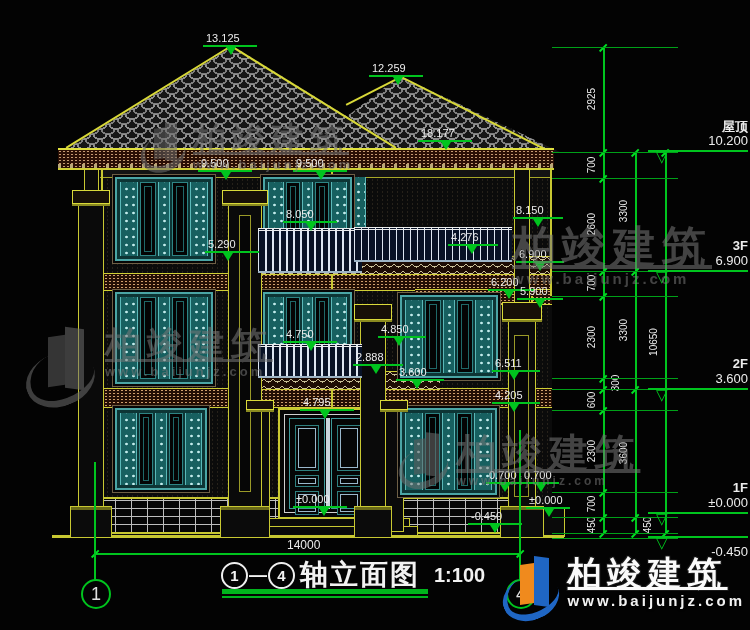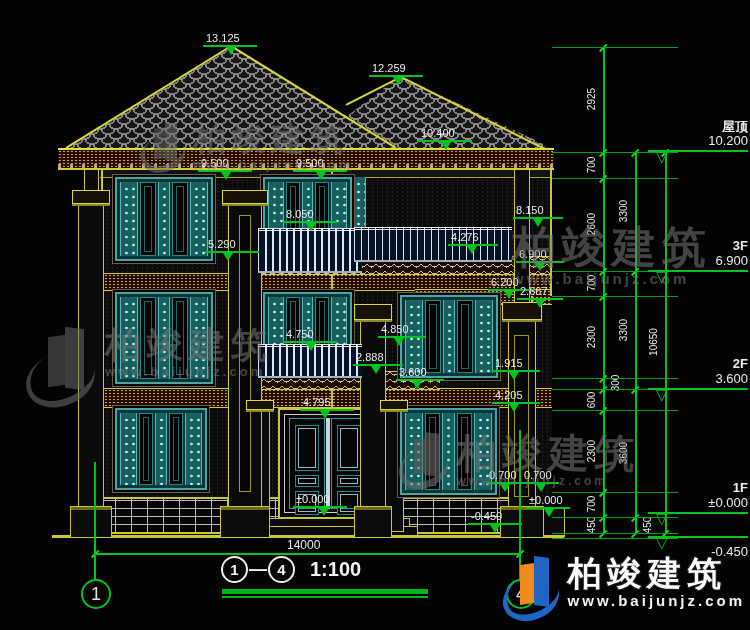--- a/index.html
+++ b/index.html
@@ -55,21 +55,21 @@
     color:#ececec;font-size:10px;transform:rotate(-90deg);z-index:6;white-space:nowrap;}
   .tick{position:absolute;width:10px;height:1.5px;background:#00e024;transform:rotate(-45deg);z-index:6;}
   .lvl-name{position:absolute;color:#ececec;font-size:13px;font-weight:bold;z-index:6;white-space:nowrap;text-align:right;width:70px;}
   .lvl-val{position:absolute;color:#ececec;font-size:13px;z-index:6;white-space:nowrap;text-align:right;width:70px;}
   .lvl-tri{position:absolute;color:#00c41e;font-size:15px;line-height:15px;z-index:6;}
   .axc-circle{position:absolute;width:26px;height:26px;border:2px solid #00c41e;border-radius:50%;
     color:#e0e0e0;font-size:18px;display:flex;align-items:center;justify-content:center;z-index:6;background:#030303;}
   
   .wm{position:absolute;display:flex;align-items:flex-start;gap:8px;z-index:7;pointer-events:none;}
   .wm.grey{opacity:.55;color:#787878;}
-  .wm .brand{font-weight:bold;white-space:nowrap;line-height:1.05;}
+  .wm .brand{font-weight:bold;white-space:nowrap;line-height:1.05;text-decoration:underline;}
   .wm .url{font-weight:bold;white-space:nowrap;}
   .wm5 .brand{color:#fafafa;text-shadow:-1px -1px 0 #1a1a1a,1px -1px 0 #1a1a1a,-1px 1px 0 #1a1a1a,1px 1px 0 #1a1a1a;}
   .wm5 .url{color:#f2f2f2;text-shadow:0 0 3px #000;}
   .lg{position:relative;flex:0 0 auto;}
   .lg .sw{position:absolute;left:0;bottom:0;width:92%;height:58%;border:0 solid;border-bottom-width:7px;border-left-width:5px;
     border-radius:50%;transform:rotate(-22deg);}
   .lg .b1{position:absolute;left:32%;top:12%;width:24%;height:62%;transform:skewY(-8deg);}
   .lg .b2{position:absolute;left:55%;top:2%;width:26%;height:76%;transform:skewY(7deg);
     background-image:repeating-linear-gradient(0deg,rgba(255,255,255,.9) 0 2px,rgba(0,0,0,0) 2px 6px);background-clip:content-box;padding:3px 4px;box-sizing:border-box;}
   
@@ -152,20 +152,21 @@
   <div class="ln" style="left:66px;top:147px;width:194px;transform:rotate(-31.7deg);z-index:5"></div>
   <div class="ln" style="left:231px;top:45px;width:194px;transform:rotate(31.7deg);z-index:5"></div>
   <div class="ln" style="left:346px;top:104px;width:60px;transform:rotate(-27deg);z-index:5"></div>
   <div class="ln" style="left:399px;top:75px;width:166px;transform:rotate(26.6deg);z-index:5"></div>
   <div class="abs fascia" style="left:58px;top:148px;width:496px;height:18px;z-index:5"></div>
 
   <div class="titlebar" style="left:220px;top:556px;">
     <span class="axc">1</span>
     <span style="font-size:18px;font-weight:bold;">—</span>
     <span class="axc">4</span>
+    <span class="tmain">轴立面图</span>
     <span class="tscale">1:100</span>
   </div>
   <div class="abs" style="left:222px;top:589px;width:206px;height:5px;background:#00b41c;z-index:6"></div>
   <div class="abs" style="left:222px;top:596px;width:206px;height:2px;background:#00b41c;z-index:6"></div>
 
   <div class="abs gn" style="left:95px;top:553px;width:425px;height:1.5px;z-index:6"></div>
   <div class="tick" style="left:90px;top:553px;"></div>
   <div class="tick" style="left:515px;top:553px;"></div>
   <div class="ev-lab" style="left:287px;top:539px;font-size:12px;">14000</div>
 
@@ -217,21 +218,21 @@
       <div class="wstrip mid dots"></div>
       <div class="wpane"></div>
       <div class="wstrip dots"></div>
     </div>
     <div class="ev-lab" style="left: 206px; top: 32px;">13.125</div>
     <div class="ev-line" style="left: 203px; top: 45px; width: 54px;"></div>
     <div class="ev-tri" style="left: 226px; top: 47px;"></div>
     <div class="ev-lab" style="left: 372px; top: 62px;">12.259</div>
     <div class="ev-line" style="left: 369px; top: 75px; width: 54px;"></div>
     <div class="ev-tri" style="left: 393px; top: 77px;"></div>
-    <div class="ev-lab" style="left: 421px; top: 127px;">10.400</div>
+    <div class="ev-lab" style="left: 421px; top: 127px;">18.177</div>
     <div class="ev-line" style="left: 418px; top: 140px; width: 54px;"></div>
     <div class="ev-tri" style="left: 441px; top: 142px;"></div>
     <div class="ev-lab" style="left: 201px; top: 157px;">9.500</div>
     <div class="ev-line" style="left: 198px; top: 170px; width: 54px;"></div>
     <div class="ev-tri" style="left: 221px; top: 172px;"></div>
     <div class="ev-lab" style="left: 296px; top: 157px;">9.500</div>
     <div class="ev-line" style="left: 293px; top: 170px; width: 54px;"></div>
     <div class="ev-tri" style="left: 316px; top: 172px;"></div>
     <div class="ev-lab" style="left: 286px; top: 208px;">8.050</div>
     <div class="ev-line" style="left: 283px; top: 221px; width: 54px;"></div>
@@ -244,33 +245,33 @@
     <div class="ev-tri" style="left: 467px; top: 246px;"></div>
     <div class="ev-lab" style="left: 208px; top: 238px;">5.290</div>
     <div class="ev-line" style="left: 205px; top: 251px; width: 54px;"></div>
     <div class="ev-tri" style="left: 223px; top: 253px;"></div>
     <div class="ev-lab" style="left: 519px; top: 248px;">6.900</div>
     <div class="ev-line" style="left: 516px; top: 261px; width: 48px;"></div>
     <div class="ev-tri" style="left: 535px; top: 263px;"></div>
     <div class="ev-lab" style="left: 491px; top: 276px;">6.200</div>
     <div class="ev-line" style="left: 488px; top: 289px; width: 46px;"></div>
     <div class="ev-tri" style="left: 504px; top: 291px;"></div>
-    <div class="ev-lab" style="left: 520px; top: 285px;">2.667</div>
+    <div class="ev-lab" style="left: 520px; top: 285px;">5.900</div>
     <div class="ev-line" style="left: 517px; top: 298px; width: 46px;"></div>
     <div class="ev-tri" style="left: 535px; top: 300px;"></div>
     <div class="ev-lab" style="left: 381px; top: 323px;">4.850</div>
     <div class="ev-line" style="left: 378px; top: 336px; width: 48px;"></div>
     <div class="ev-tri" style="left: 394px; top: 338px;"></div>
     <div class="ev-lab" style="left: 286px; top: 328px;">4.750</div>
     <div class="ev-line" style="left: 283px; top: 341px; width: 54px;"></div>
     <div class="ev-tri" style="left: 306px; top: 343px;"></div>
     <div class="ev-lab" style="left: 356px; top: 351px;">2.888</div>
     <div class="ev-line" style="left: 353px; top: 364px; width: 50px;"></div>
     <div class="ev-tri" style="left: 371px; top: 366px;"></div>
-    <div class="ev-lab" style="left: 495px; top: 357px;">1.915</div>
+    <div class="ev-lab" style="left: 495px; top: 357px;">6.511</div>
     <div class="ev-line" style="left: 492px; top: 370px; width: 48px;"></div>
     <div class="ev-tri" style="left: 509px; top: 372px;"></div>
     <div class="ev-lab" style="left: 399px; top: 366px;">3.600</div>
     <div class="ev-line" style="left: 396px; top: 379px; width: 48px;"></div>
     <div class="ev-tri" style="left: 412px; top: 381px;"></div>
     <div class="ev-lab" style="left: 495px; top: 389px;">4.205</div>
     <div class="ev-line" style="left: 492px; top: 402px; width: 48px;"></div>
     <div class="ev-tri" style="left: 509px; top: 404px;"></div>
     <div class="ev-lab" style="left: 303px; top: 396px;">4.795</div>
     <div class="ev-line" style="left: 300px; top: 409px; width: 54px;"></div>

